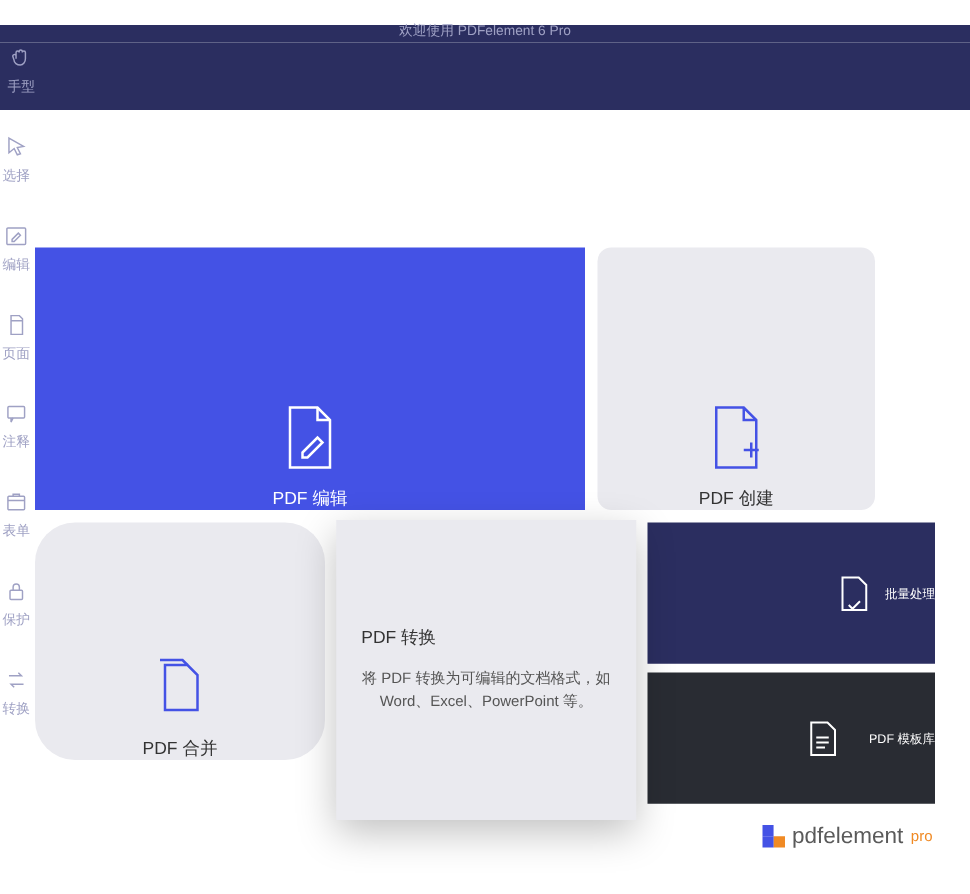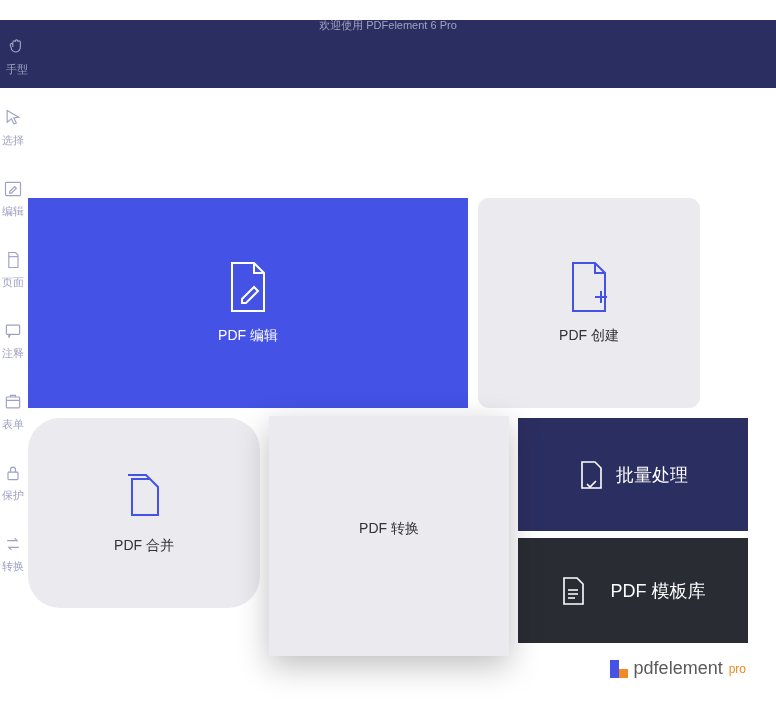--- a/index.html
+++ b/index.html
@@ -48,21 +48,21 @@
   .grid {
     position: relative;
     width: 720px;
     margin: 0 auto;
   }
   .tile {
     position: absolute;
     display: flex;
     flex-direction: column;
     align-items: center;
-    justify-content: center;
+    justify-content: flex-end;
     cursor: pointer;
   }
   .tile-edit {
     left: 0; top: 0; width: 440px; height: 210px;
     background: #4452e5;
     color: #ffffff;
   }
   .tile-create {
     left: 450px; top: 0; width: 222px; height: 210px;
     background: #eaeaef;
@@ -87,31 +87,31 @@
     background: #292c33;
     color: #ffffff;
     flex-direction: row;
     gap: 24px;
   }
   .tile-label {
     font-size: 14px;
     font-weight: 400;
     margin-top: 14px;
   }
-  .row-label { font-size: 18px; margin-top: 0; }
+  .row-label { font-size: 10px; margin-top: 0; }
 
   .popup {
     position: absolute;
     left: 241px; top: 218px;
     width: 240px; height: 240px;
     background: #eaeaef;
     box-shadow: 0 10px 30px rgba(0,0,0,.25);
     display: flex;
     flex-direction: column;
-    align-items: center;
+    align-items: flex-start;
     justify-content: center;
     padding: 20px;
     text-align: center;
     cursor: pointer;
   }
   .popup-title { font-size: 14px; color: #333; margin-bottom: 14px; }
   .popup-desc { font-size: 12px; color: #555; line-height: 1.6; }
 
   .branding {
     position: absolute;
@@ -235,20 +235,21 @@
     <div class="tile tile-template">
       <svg width="26" height="30" viewBox="0 0 26 30" fill="none" stroke="#ffffff" stroke-width="1.6">
         <path d="M4 2h13l6 6v20H4z"></path>
           <path d="M8 14h10M8 18h10M8 22h7"></path>
       </svg>
       <div class="tile-label row-label">PDF 模板库</div>
     </div>
 
     <div class="popup">
       <div class="popup-title">PDF 转换</div>
+      <div class="popup-desc">将 PDF 转换为可编辑的文档格式，如 Word、Excel、PowerPoint 等。</div>
     </div>
 
   </div>
 
   <div class="branding">
     <span class="mark">
       <span class="b1"></span>
         <span class="b2"></span>
         <span class="b4"></span>
         <span class="b3"></span>

